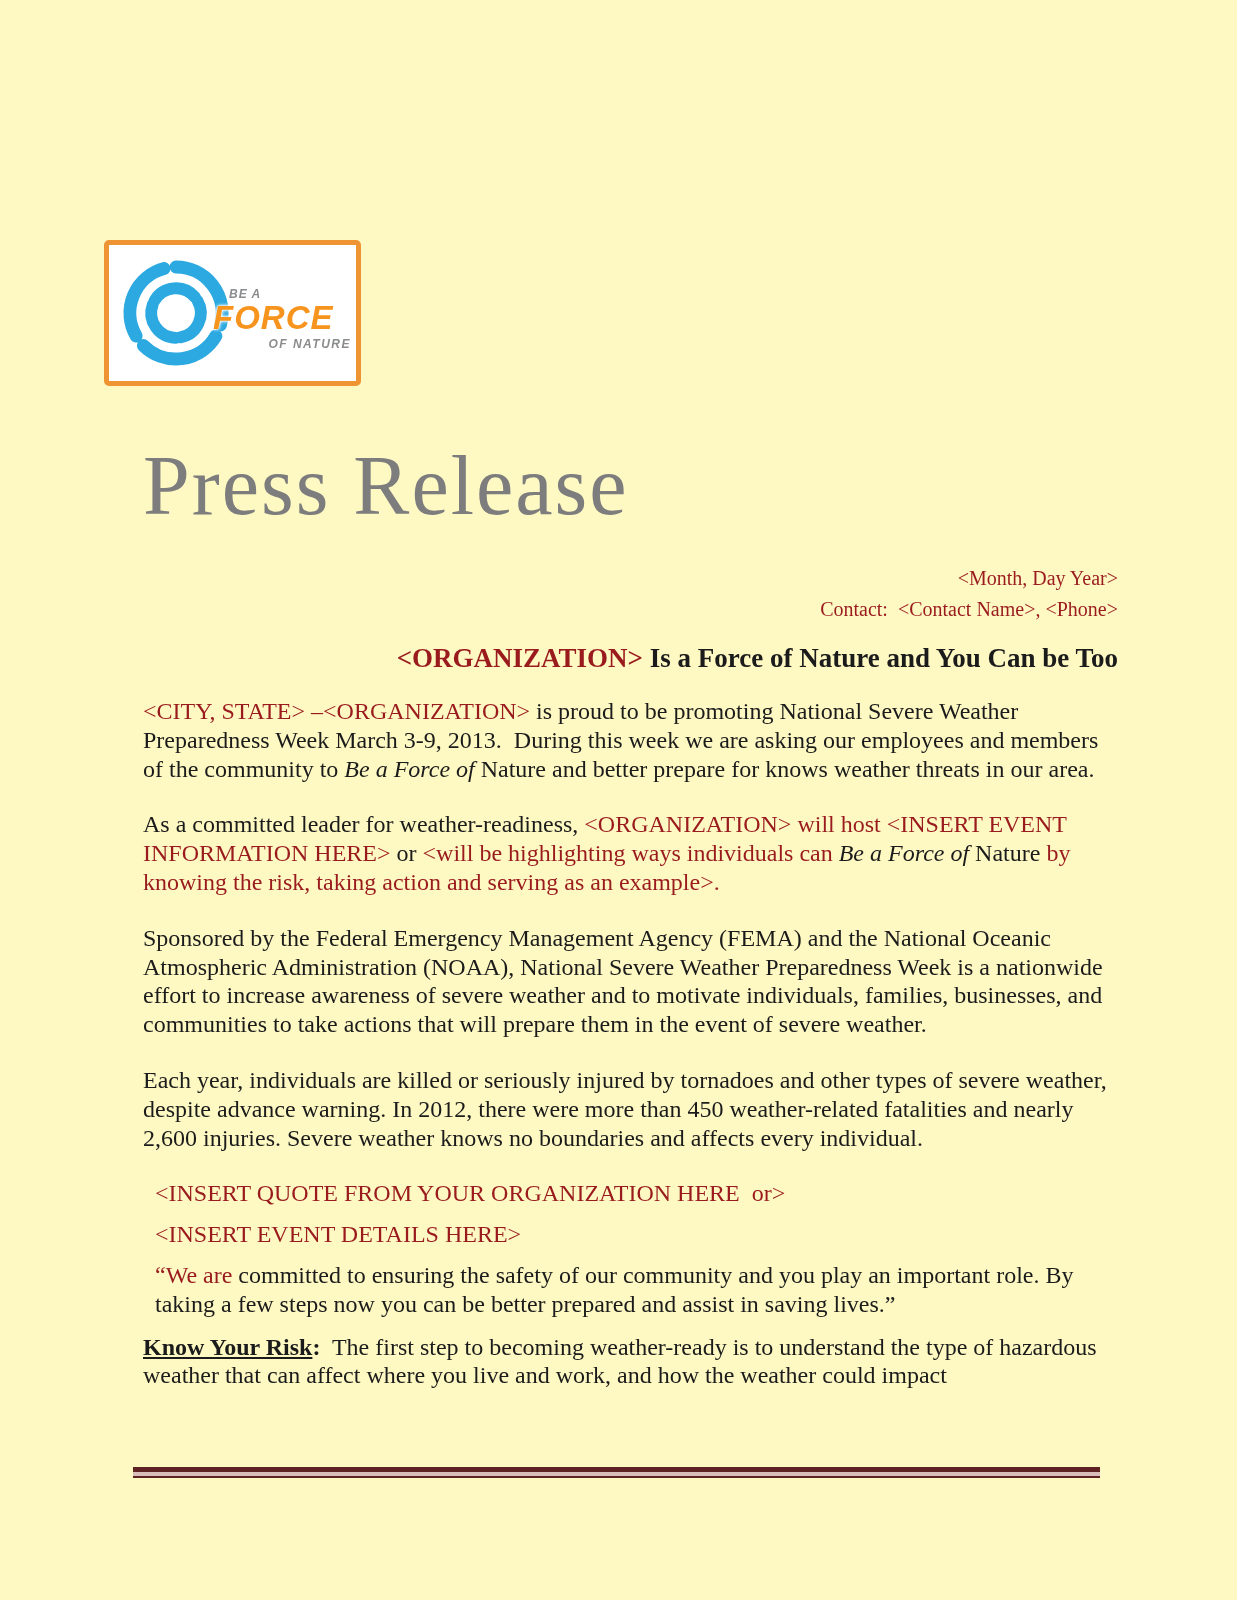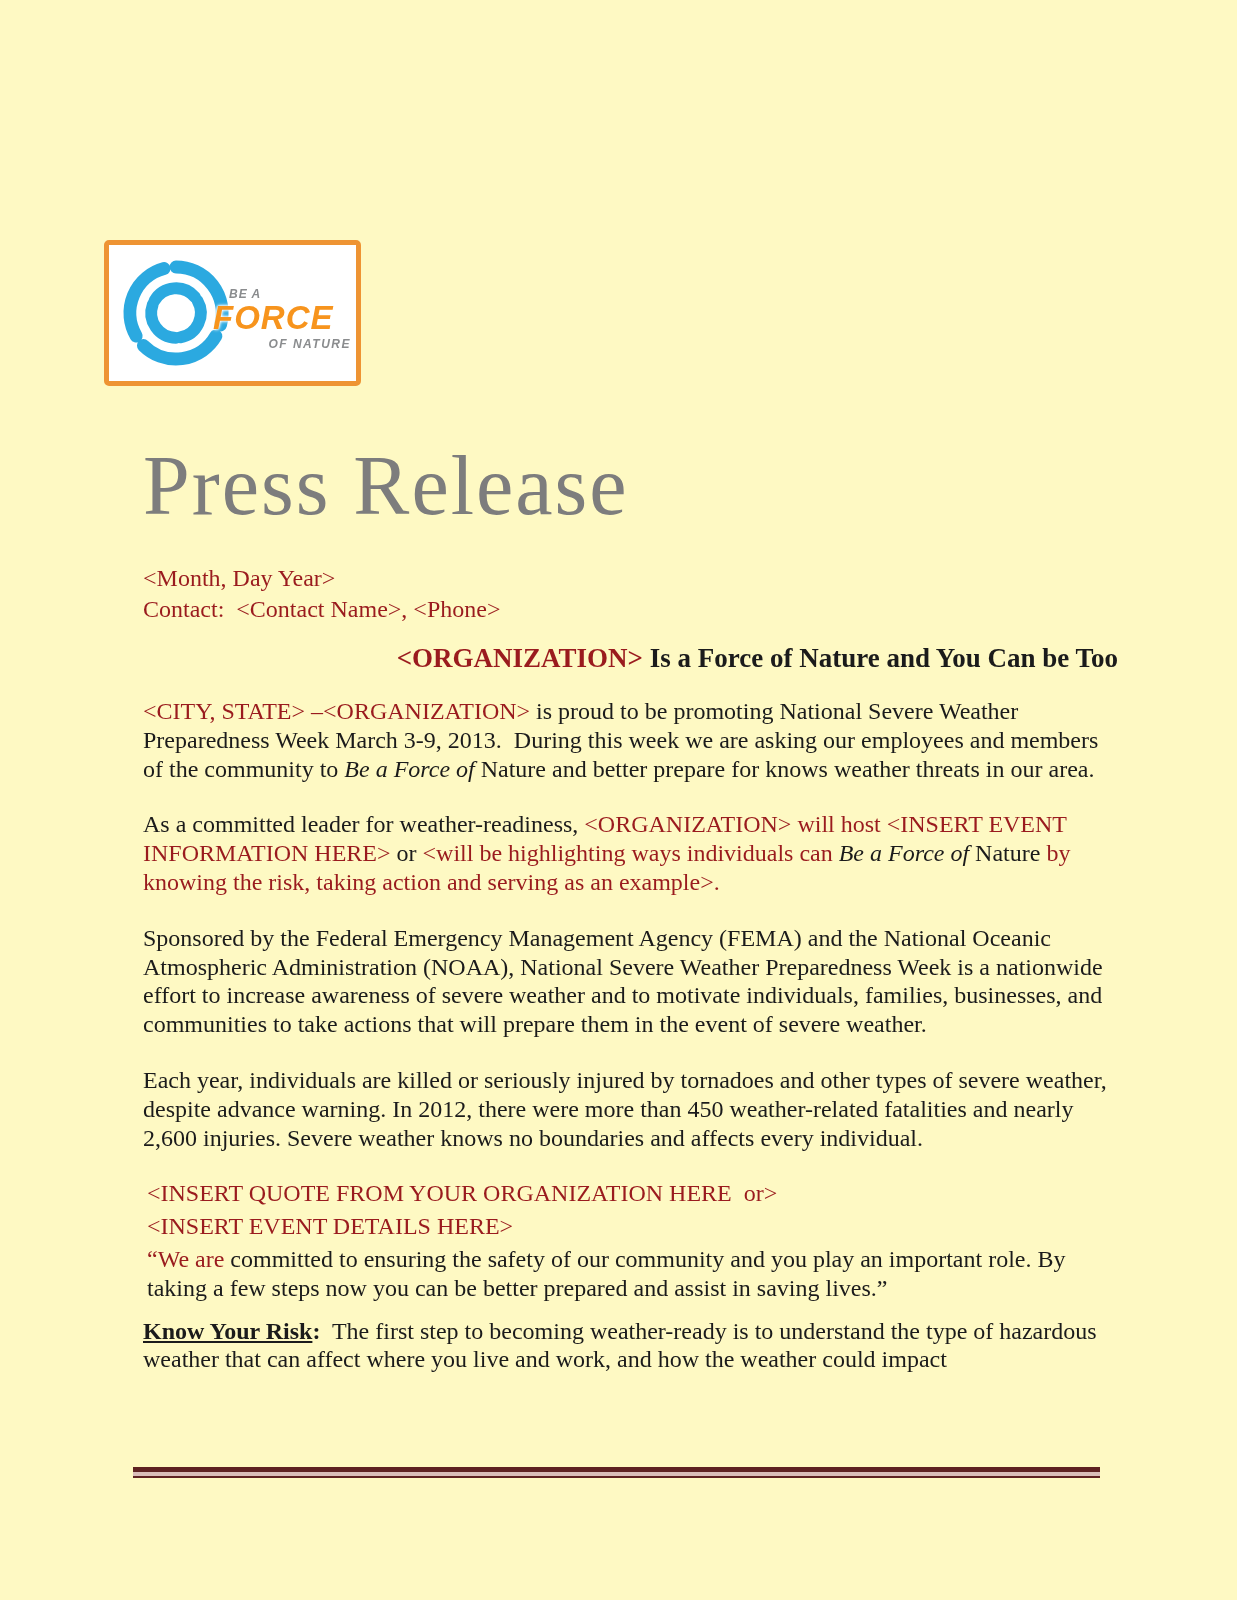--- a/index.html
+++ b/index.html
@@ -46,37 +46,38 @@
 
   
   .content{position:absolute;left:143px;top:444px;width:975px;}
   .doc-title{
     margin:0 0 35px 0;
     font-size:84px;font-weight:400;line-height:1;
     letter-spacing:2px;
     color:var(--title-gray);
   }
   .meta-line{
-    font-size:24px;line-height:30.5px;
+    font-size:20px;line-height:30.5px;
     color:var(--red);
     white-space:pre-wrap;
+    text-align:right;
   }
   .headline{
     margin:17px 0 22px 0;
     font-size:27px;font-weight:700;line-height:34px;
     text-align:right;
     white-space:pre-wrap;
   }
   .para{
     margin:0 0 27px 0;
     font-size:24px;line-height:28.8px;
     white-space:pre-wrap;
   }
   .quote-group{margin:0 0 14px 0;}
-  .quote-group .para{margin:4px;}
+  .quote-group .para{margin:12px;}
   .para:last-child{margin-bottom:0;}
 
   .red{color:var(--red);}
   .italic{font-style:italic;}
   .bold{font-weight:700;}
   .underline{text-decoration:underline;}
 
   
   .footer{position:absolute;left:133px;top:1467px;width:967px;}
   .footer-rule{

